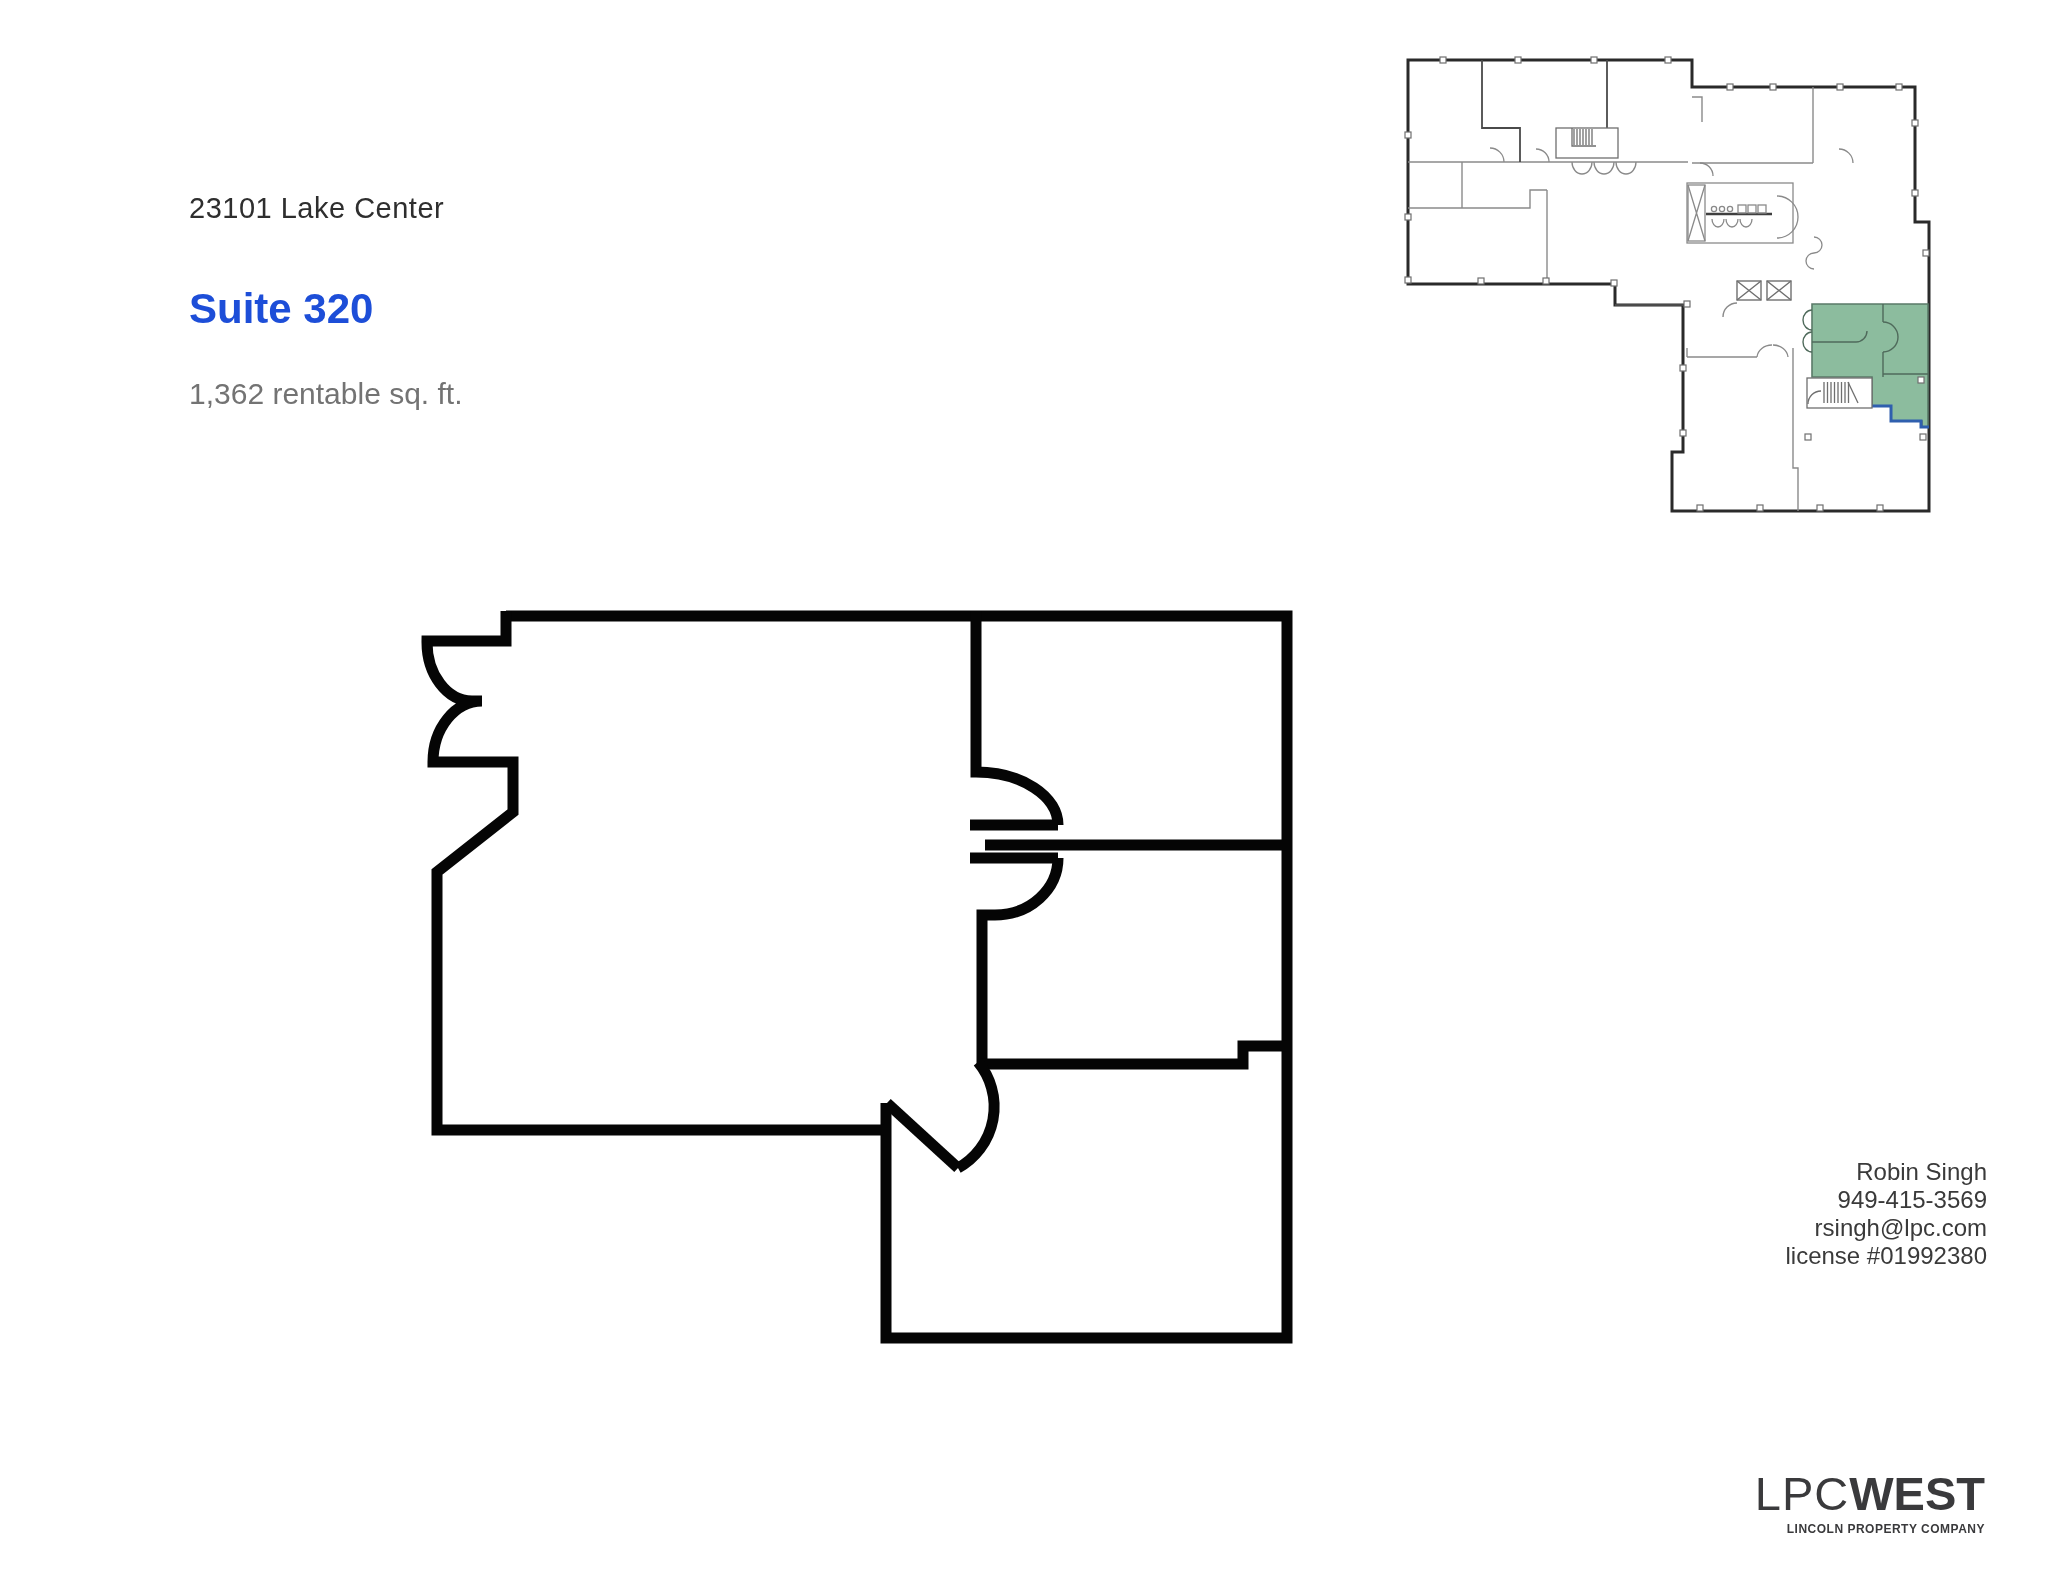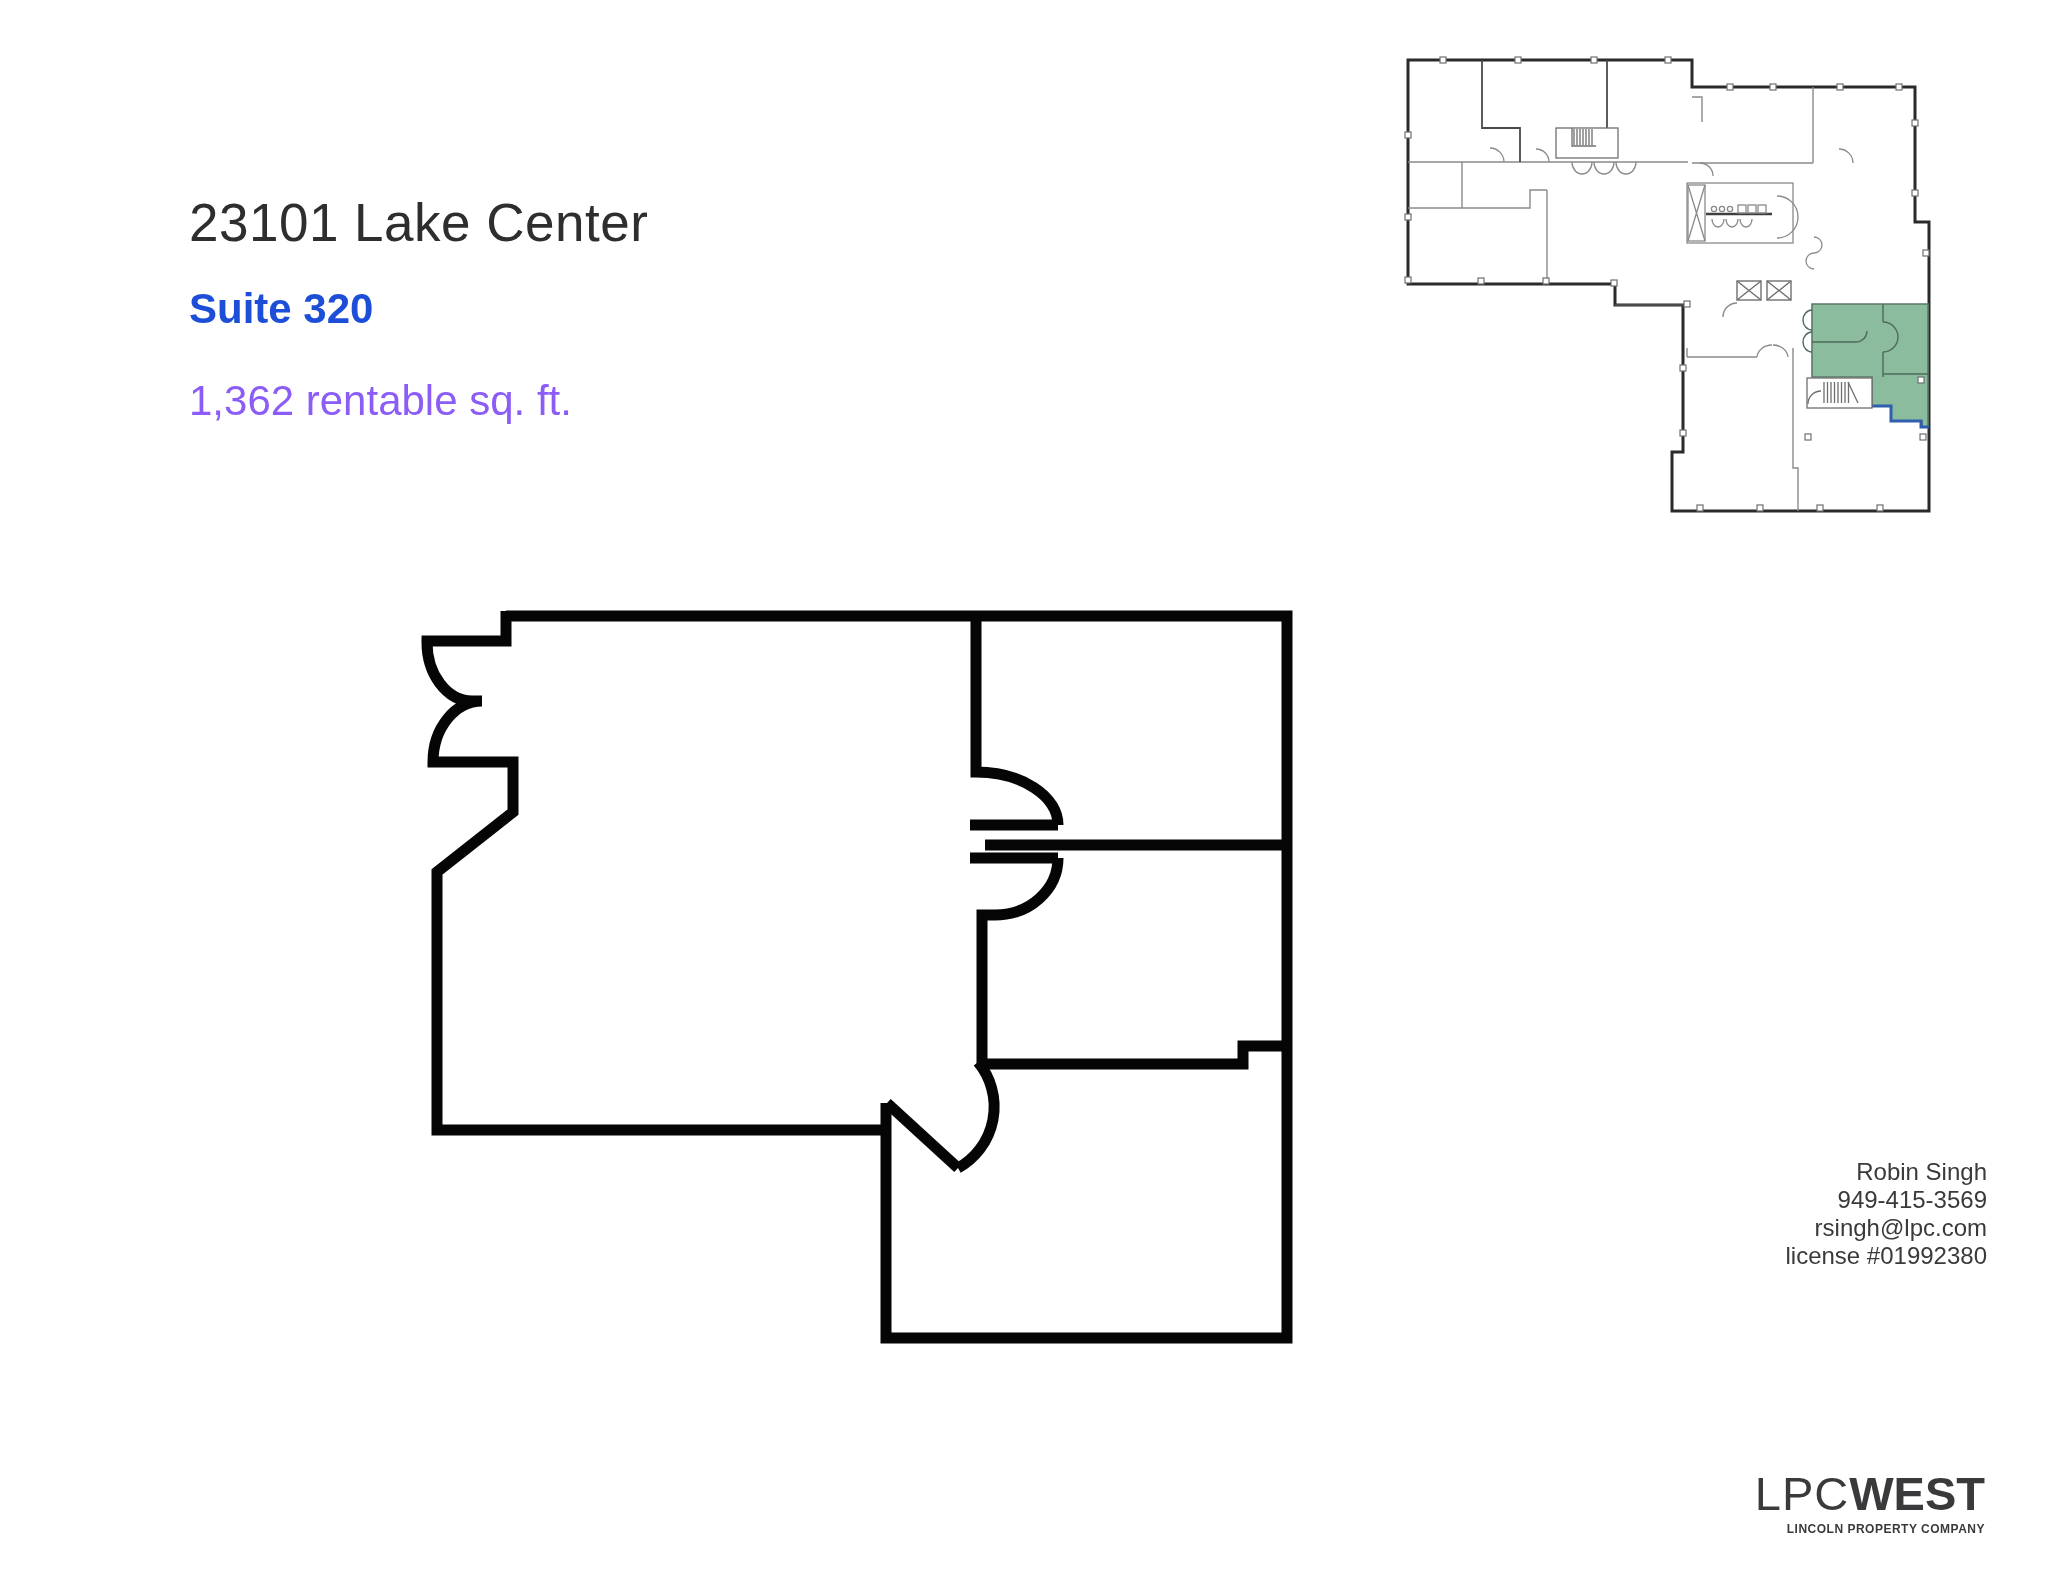--- a/index.html
+++ b/index.html
@@ -2,23 +2,23 @@
 <html><head>
 <meta charset="utf-8">
 <style>
   html,body{margin:0;padding:0;}
   body{
     width:2048px;height:1583px;position:relative;background:#ffffff;
     font-family:"Liberation Sans", sans-serif;overflow:hidden;
   }
   .abs{position:absolute;}
   
-  .hdr-address{left:189px;top:192px;font-size:53px;color:#2e2e2e;letter-spacing:0.5px;}
+  .hdr-address{left:189px;top:192px;font-size:29px;color:#2e2e2e;letter-spacing:0.5px;}
   .hdr-suite{left:189px;top:285px;font-size:42px;font-weight:bold;color:#1d4ed8;}
-  .hdr-area{left:189px;top:377px;font-size:42px;color:#8b5cf6;}
+  .hdr-area{left:189px;top:377px;font-size:30px;color:#737373;}
   
   .keyplan{left:1398px;top:48px;width:545px;height:475px;}
   .mainplan{left:420px;top:596px;width:890px;height:756px;}
   
   .contacts{right:61px;top:1158px;text-align:right;color:#3a3a3a;font-size:24px;line-height:28px;}
   .contact-block{margin-bottom:49px;}
   .contact-block div{white-space:nowrap;}
   
   .logo{right:63px;top:1468px;text-align:right;color:#3a3a3c;}
   .logo-main{font-size:47px;line-height:1.1;white-space:nowrap;}

